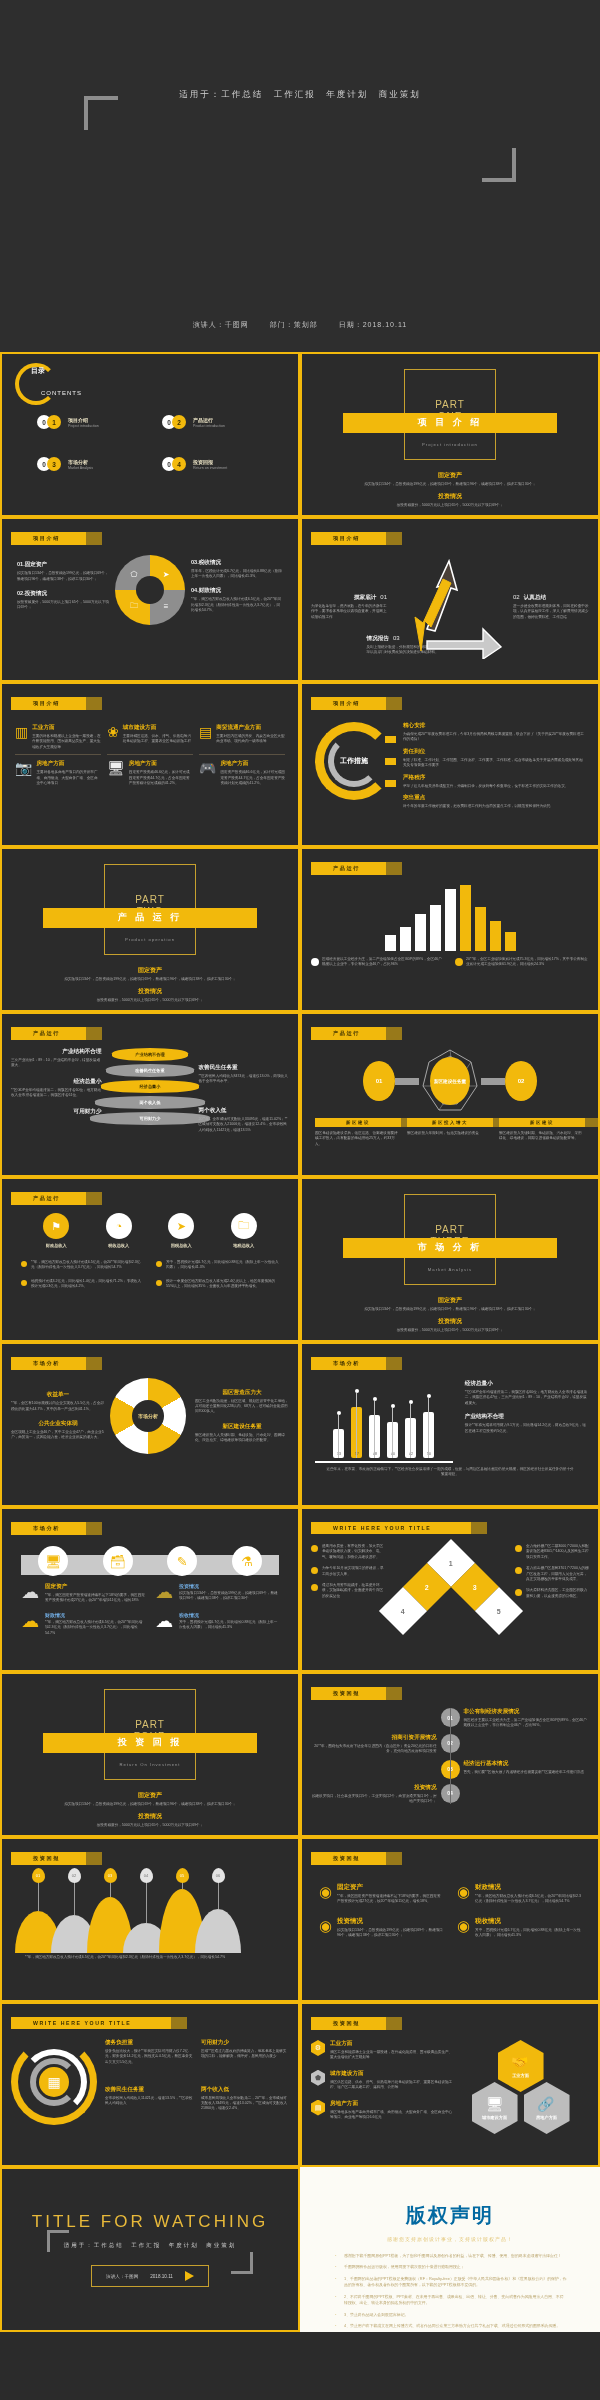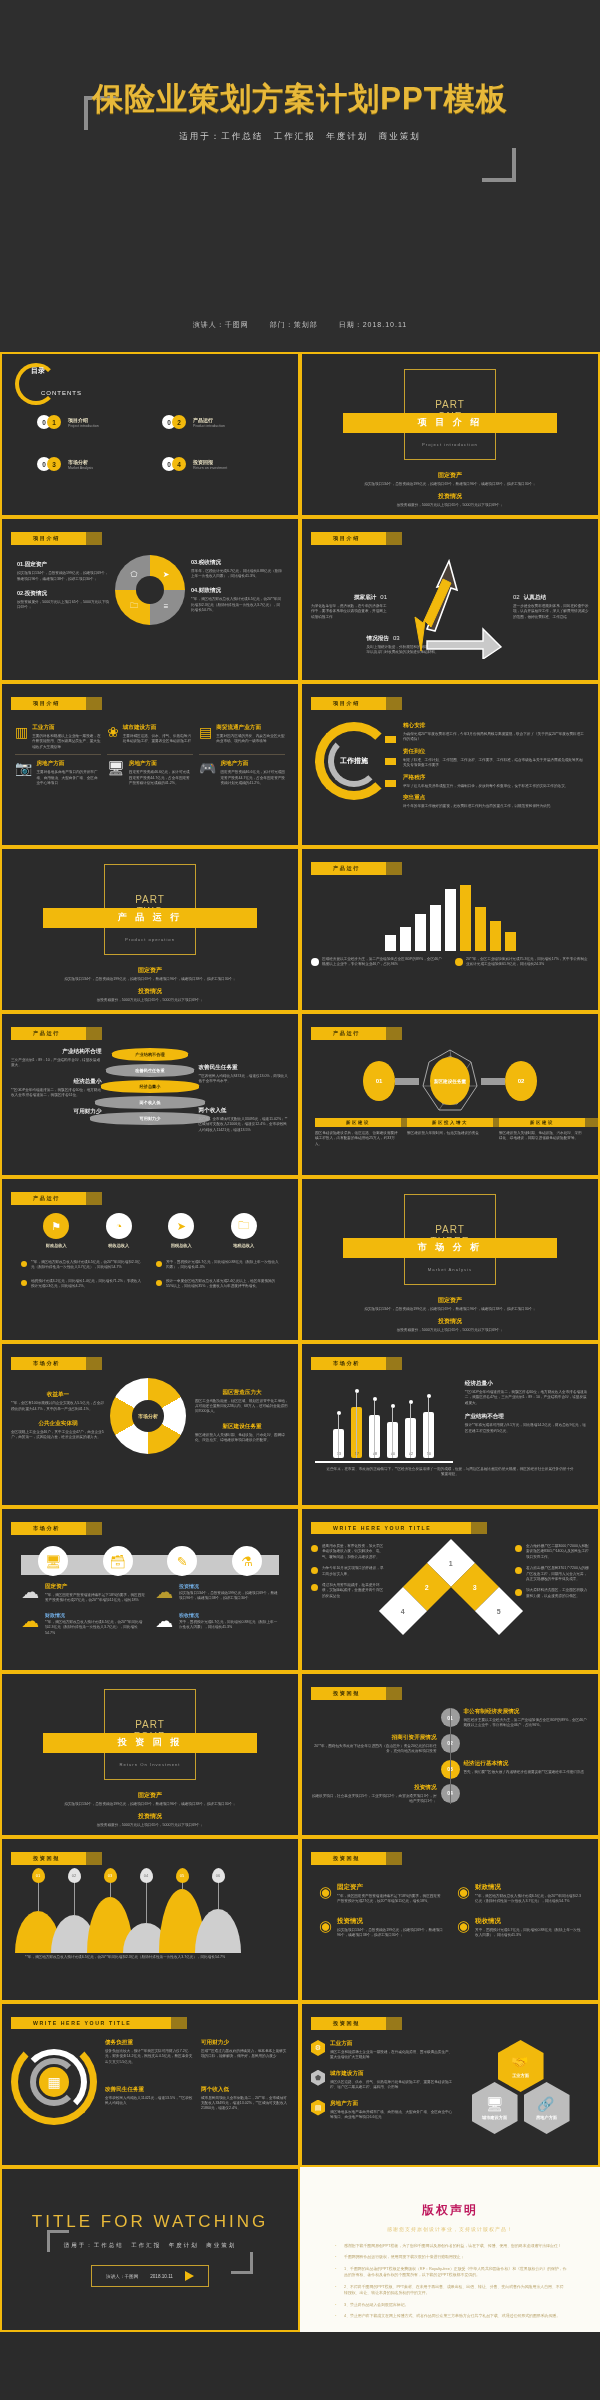--- a/index.html
+++ b/index.html
@@ -209,37 +209,36 @@
   .thx-sub{ color:#d5d5d5; font-size:5.5px; letter-spacing:2px; margin-top:10px;}
   .thx-btn{ margin-top:16px; border:1px solid #c6a02e; padding:5px 14px; display:flex;
             align-items:center; gap:12px; color:#cfcfcf; font-size:4.6px;}
   .play{ width:0;height:0;border-left:9px solid #f2b90c;border-top:5px solid transparent;border-bottom:5px solid transparent;}
   .brk2{ position:absolute; border:3px solid #8d8d8d; width:22px; height:22px;}
   .brk2.tl{ left:36px; top:54px; border-right:none; border-bottom:none;}
   .brk2.br{ right:36px; top:76px; border-left:none; border-top:none;}
 
   
   .cr{ padding:26px 22px; height:100%; background:#fcfbf5; color:#c7a94e;}
-  .cr h1{ text-align:center; color:#be185d; font-size:12px; font-weight:bold; letter-spacing:2px;}
+  .cr h1{ text-align:center; color:#0369a1; font-size:20px; font-weight:bold; letter-spacing:2px;}
   .cr .sub{ text-align:center; color:#e3c678; font-size:5px; margin:7px 0 11px; letter-spacing:1px;}
   .cr ul{ list-style:none;}
   .cr li{ position:relative; padding-left:11px; color:#b8a269; font-size:3.9px;
           line-height:1.65; margin-bottom:5px;}
   .cr li:before{ content:"\2022"; position:absolute; left:2px; top:0; color:#ddc98a;}
 </style>
 </head>
 <body>
 
 <div class="page">
 
   <div class="cover">
     <div class="brk tl"></div>
     <div class="brk br"></div>
     <div class="cover-inner">
-      <div class="cover-title">保险业策划方案计划PPT模板</div>
       <div class="cover-tags">适用于：工作总结　工作汇报　年度计划　商业策划</div>
     </div>
     <div class="cover-meta">
       <span>演讲人：千图网</span>
       <span>部门：策划部</span>
       <span>日期：2018.10.11</span>
     </div>
   </div>
 
   <div class="grid">

